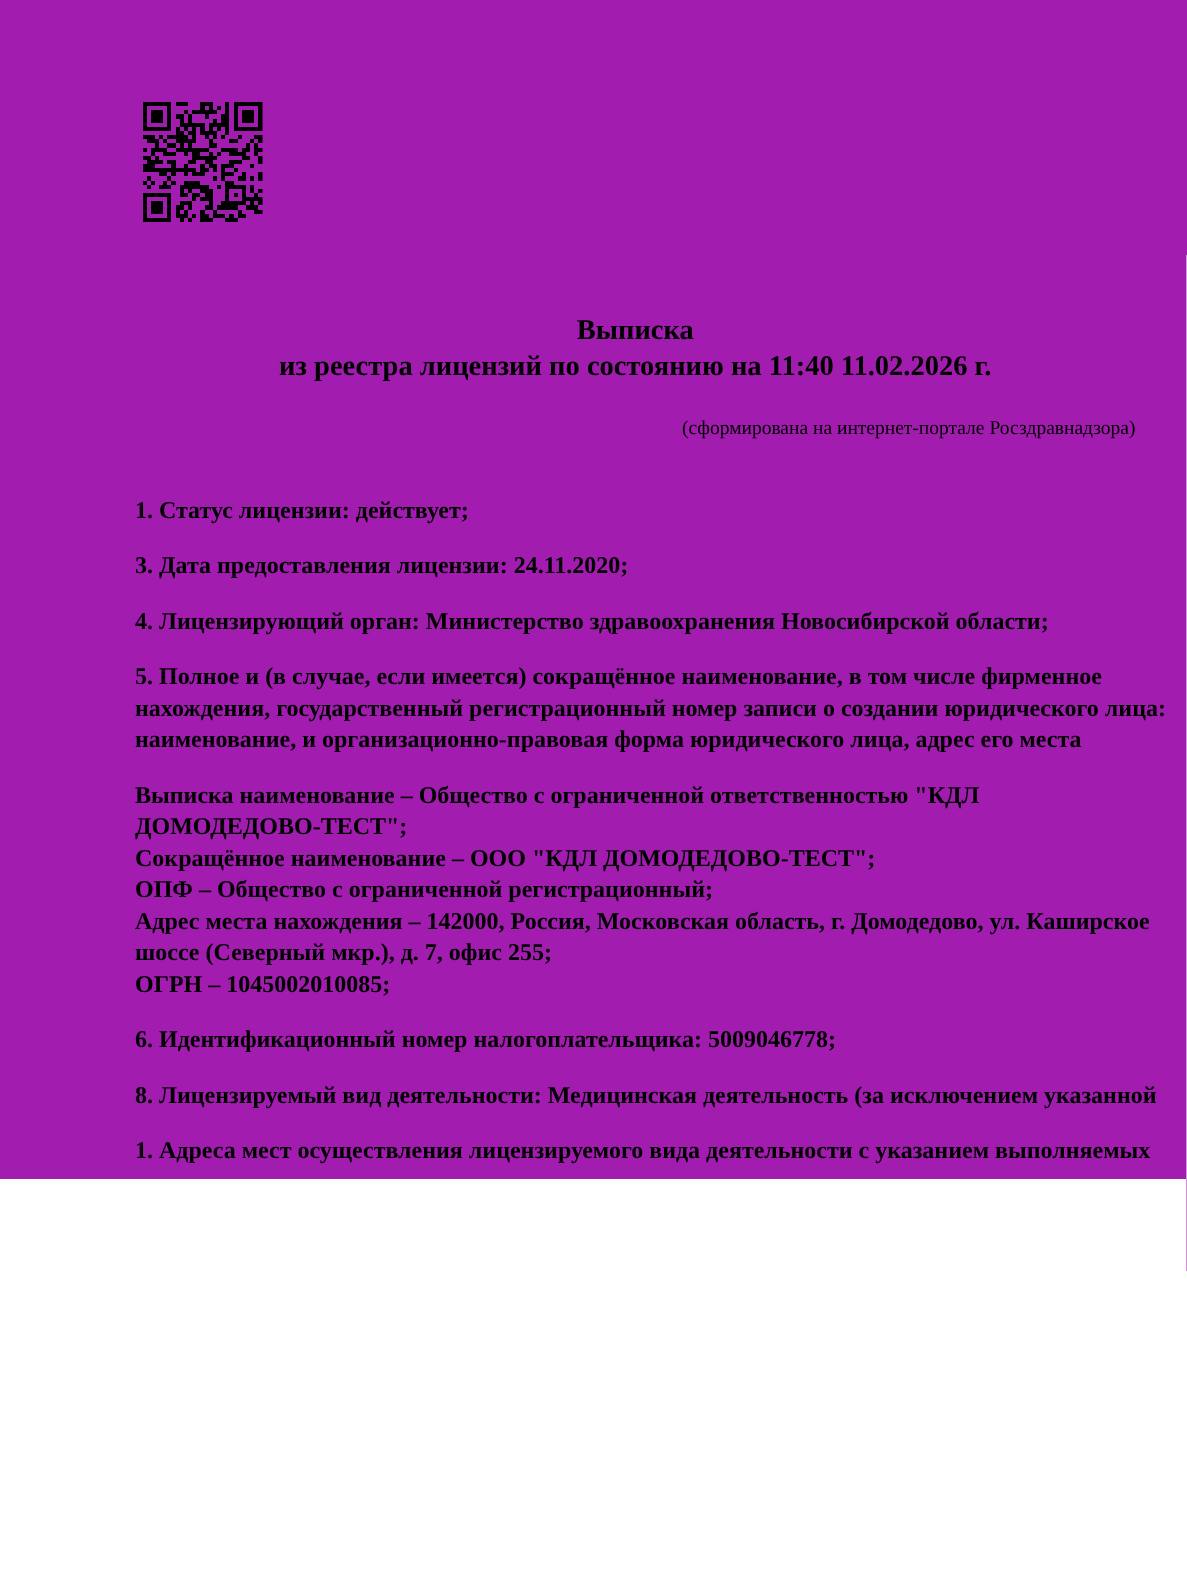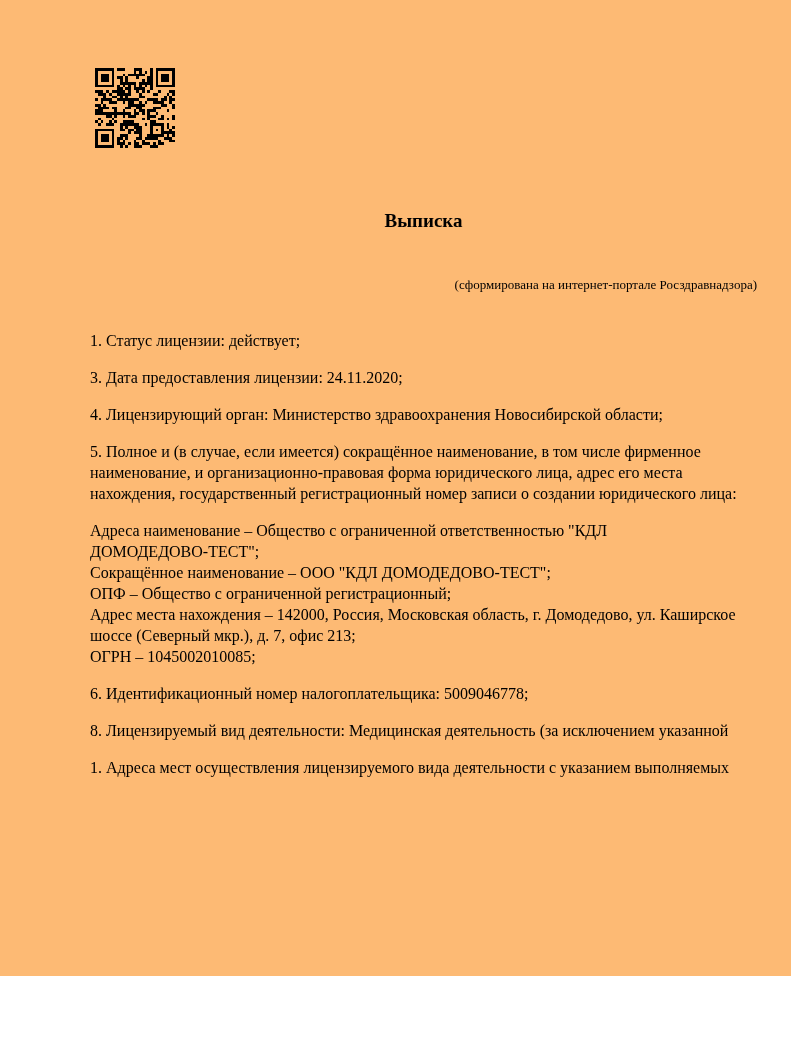--- a/index.html
+++ b/index.html
@@ -3,22 +3,22 @@
 <meta charset="utf-8">
 <style>
   html, body {
     margin: 0;
     padding: 0;
     background: #ffffff;
   }
   .page {
     position: relative;
     width: 791px;
-    height: 976px;
-    background: #fdba74;
+    height: 786px;
+    background: #a21caf;
     color: #000000;
     font-family: "Liberation Serif", serif;
     overflow: hidden;
   }
   .qr {
     position: absolute;
     left: 95px;
     top: 68px;
     width: 80px;
     height: 80px;
@@ -50,20 +50,21 @@
     width: 670px;
     font-size: 16px;
     line-height: 21px;
   }
   .doc-body p {
     margin: 0 0 16px 0;
   }
   .line {
     display: block;
     white-space: pre;
+    font-weight: bold;
   }
 </style>
 </head>
 <body>
 
 <div class="page">
 
   <svg class="qr" id="qr-svg" viewBox="0 0 80 80" shape-rendering="crispEdges" fill="#000000">
       <rect x="0.00" y="0.00" width="2.76" height="2.76"></rect>
       <rect x="2.76" y="0.00" width="2.76" height="2.76"></rect>
@@ -477,46 +478,47 @@
       <rect x="38.62" y="77.24" width="2.76" height="2.76"></rect>
       <rect x="41.38" y="77.24" width="2.76" height="2.76"></rect>
       <rect x="44.14" y="77.24" width="2.76" height="2.76"></rect>
       <rect x="55.17" y="77.24" width="2.76" height="2.76"></rect>
       <rect x="57.93" y="77.24" width="2.76" height="2.76"></rect>
       <rect x="60.69" y="77.24" width="2.76" height="2.76"></rect>
     </svg>
 
   <div class="title">
     <div>Выписка</div>
+    <div>из реестра лицензий по состоянию на 11:40 11.02.2026 г.</div>
   </div>
 
   <div class="subtitle">(сформирована на интернет-портале Росздравнадзора)</div>
 
   <div class="doc-body">
     <p>
         <span class="line">1. Статус лицензии: действует;</span>
       </p>
     <p>
         <span class="line">3. Дата предоставления лицензии: 24.11.2020;</span>
       </p>
     <p>
         <span class="line">4. Лицензирующий орган: Министерство здравоохранения Новосибирской области;</span>
       </p>
     <p>
         <span class="line">5. Полное и (в случае, если имеется) сокращённое наименование, в том числе фирменное</span>
+        <span class="line">нахождения, государственный регистрационный номер записи о создании юридического лица:</span>
         <span class="line">наименование, и организационно-правовая форма юридического лица, адрес его места</span>
-        <span class="line">нахождения, государственный регистрационный номер записи о создании юридического лица:</span>
-      </p>
-    <p>
-        <span class="line">Адреса наименование – Общество с ограниченной ответственностью "КДЛ</span>
+      </p>
+    <p>
+        <span class="line">Выписка наименование – Общество с ограниченной ответственностью "КДЛ</span>
         <span class="line">ДОМОДЕДОВО-ТЕСТ";</span>
         <span class="line">Сокращённое наименование – ООО "КДЛ ДОМОДЕДОВО-ТЕСТ";</span>
         <span class="line">ОПФ – Общество с ограниченной регистрационный;</span>
         <span class="line">Адрес места нахождения – 142000, Россия, Московская область, г. Домодедово, ул. Каширское</span>
-        <span class="line">шоссе (Северный мкр.), д. 7, офис 213;</span>
+        <span class="line">шоссе (Северный мкр.), д. 7, офис 255;</span>
         <span class="line">ОГРН – 1045002010085;</span>
       </p>
     <p>
         <span class="line">6. Идентификационный номер налогоплательщика: 5009046778;</span>
       </p>
     <p>
         <span class="line">8. Лицензируемый вид деятельности: Медицинская деятельность (за исключением указанной</span>
       </p>
     <p>
         <span class="line">1. Адреса мест осуществления лицензируемого вида деятельности с указанием выполняемых</span>

